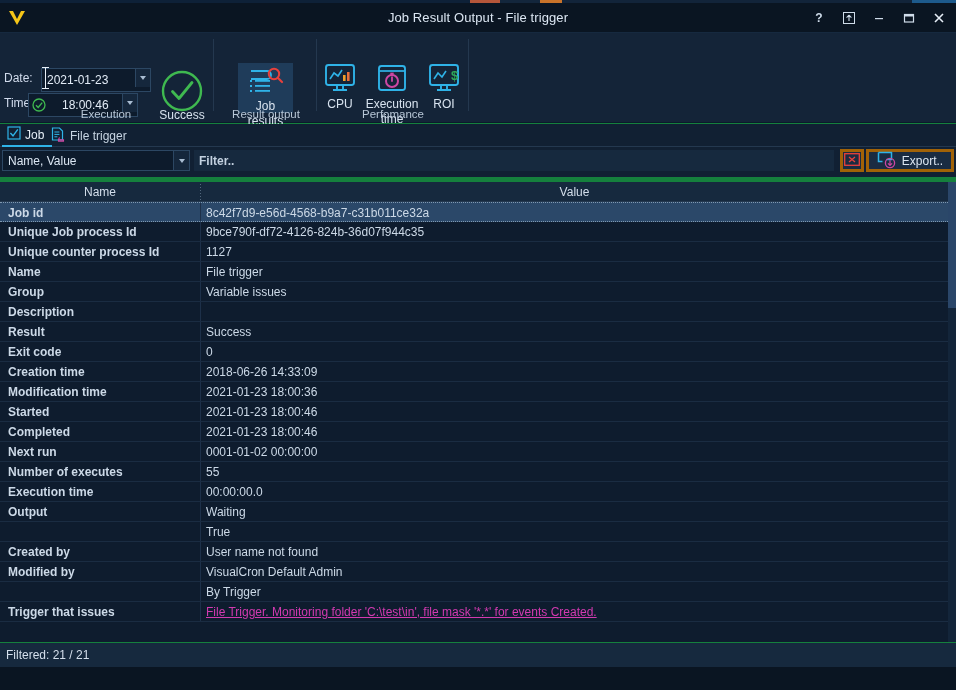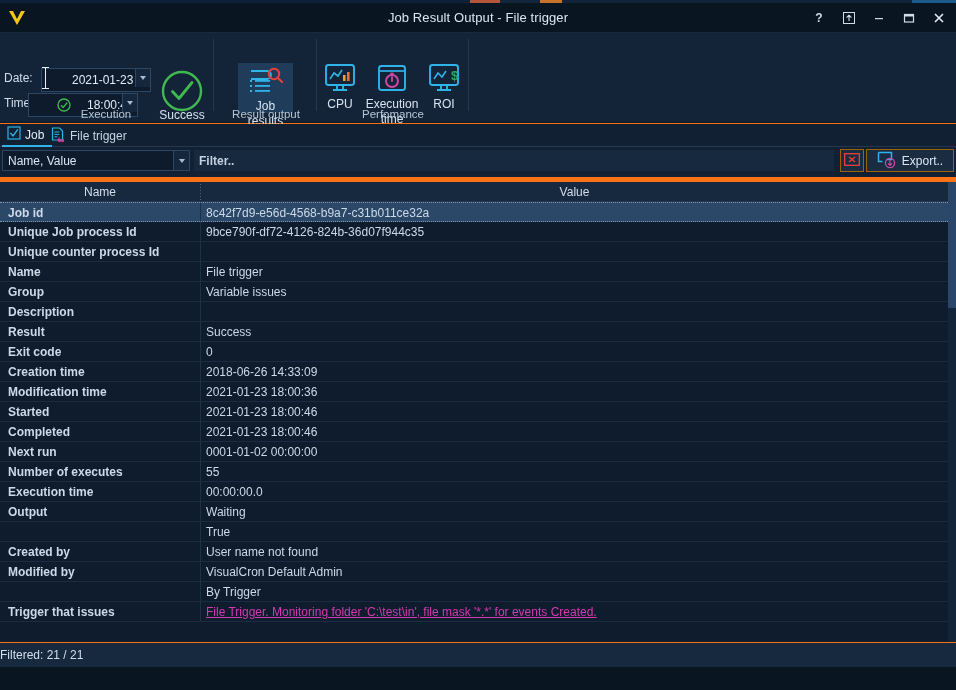--- a/index.html
+++ b/index.html
@@ -9,21 +9,21 @@
     overflow: hidden;
     background: #0d1b2a;
     font-family: "Liberation Sans", sans-serif;
     font-size: 12px;
     color: #c8d4e0;
     -webkit-font-smoothing: antialiased;
   }
   #app {
     position: relative;
     width: 956px; height: 690px;
-    background: #f97316;
+    background: #15803d;
   }
 
   
   .bg-strip {
     position: absolute; left: 0; top: 0; width: 956px; height: 3px;
     background: #1b3a5c;
     overflow: hidden;
   }
   .bg-strip .chunk { position: absolute; top: 0; height: 3px; }
 
@@ -61,21 +61,21 @@
   .grp-sep {
     position: absolute; top: 6px; width: 1px; height: 72px;
     background: #24384f;
   }
 
   
   .fld-label { position: absolute; font-size: 12px; color: #d2dced; }
   .inputbox {
     position: absolute; height: 24px;
     background: #0d1b2c; border: 1px solid #2c4763;
-    display: flex; align-items: center; padding-left: 25px;
+    display: flex; align-items: center;
   }
   .inputbox .val { font-size: 12px; color: #e2ebf6; padding-left: 5px; white-space: nowrap; }
   .inputbox .drop {
     position: absolute; right: 0; top: 0; width: 15px; height: 18px;
     background: #15273c; border-left: 1px solid #2c4763;
     display: flex; align-items: center; justify-content: center;
   }
   .caret { width: 0; height: 0; border-left: 3.5px solid transparent; border-right: 3.5px solid transparent; border-top: 4px solid #a9bdd2; }
 
   .caret-cursor {
@@ -128,21 +128,21 @@
   }
   .filter-input {
     position: absolute; left: 194px; top: 3px; width: 640px; height: 21px;
     background: #16293e; border: none; outline: none;
     font-family: "Liberation Sans", sans-serif; font-size: 12px;
     color: #dbe6f2; padding-left: 5px; font-weight: bold;
   }
   .filter-input::placeholder { color: #c3d1e0; opacity: 1; }
   .sqbtn {
     position: absolute; top: 2px; height: 23px;
-    background: #1a2c42; border: 1px solid #a16207;
+    background: #1a2c42; border: 3px solid #a16207;
     display: flex; align-items: center; justify-content: center; gap: 5px;
     cursor: default;
   }
   .sqbtn .blabel { font-size: 12px; color: #dbe6f2; }
 
   
   .tablearea {
     position: absolute; left: 0; top: 182px; width: 948px; height: 460px;
     background: #0e1c2e;
     overflow: hidden;
@@ -196,21 +196,21 @@
     background: #2a4straight;
     background: #2a4669;
   }
 
   
   .statusbar {
     position: absolute; left: 0; top: 643px; width: 956px; height: 24px;
     background: #16293e;
     display: flex; align-items: center;
   }
-  .status-text { font-size: 12px; color: #d4dfec; }
+  .status-text { font-size: 12px; color: #d4dfec; padding-left: 6px; }
   .bottomfill {
     position: absolute; left: 0; top: 667px; width: 956px; height: 23px;
     background: #0a1522;
   }
 </style>
 </head>
 <body>
 
 <div id="app">
 
@@ -428,20 +428,21 @@
           <div class="cell-val">8c42f7d9-e56d-4568-b9a7-c31b011ce32a</div>
         </div>
         <div class="trow">
           <div class="col-div"></div>
           <div class="cell-name">Unique Job process Id</div>
           <div class="cell-val">9bce790f-df72-4126-824b-36d07f944c35</div>
         </div>
         <div class="trow">
           <div class="col-div"></div>
           <div class="cell-name">Unique counter process Id</div>
+          <div class="cell-val">1127</div>
         </div>
         <div class="trow">
           <div class="col-div"></div>
           <div class="cell-name">Name</div>
           <div class="cell-val">File trigger</div>
         </div>
         <div class="trow">
           <div class="col-div"></div>
           <div class="cell-name">Group</div>
           <div class="cell-val">Variable issues</div>

